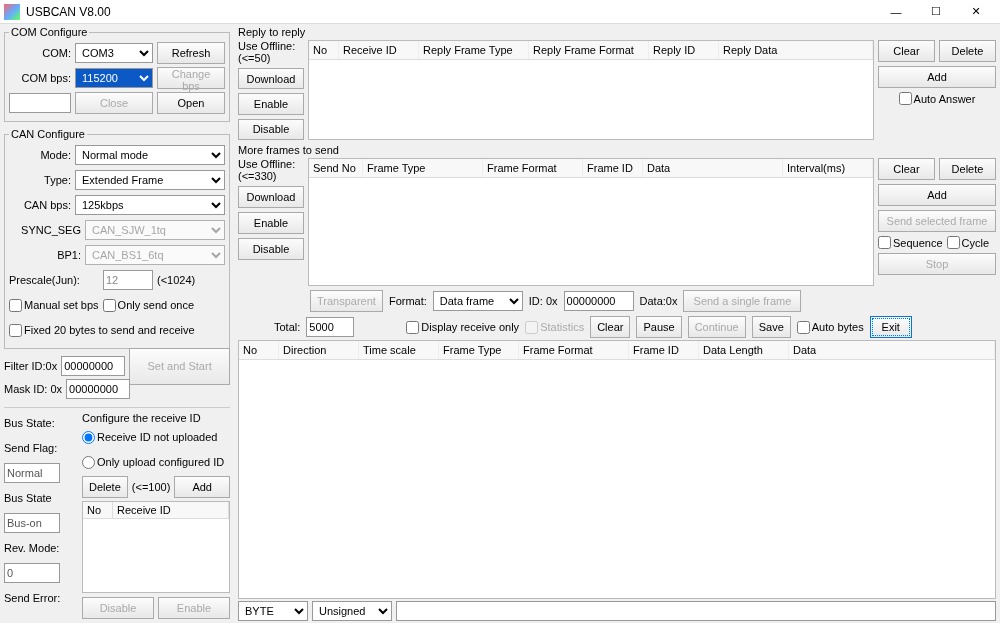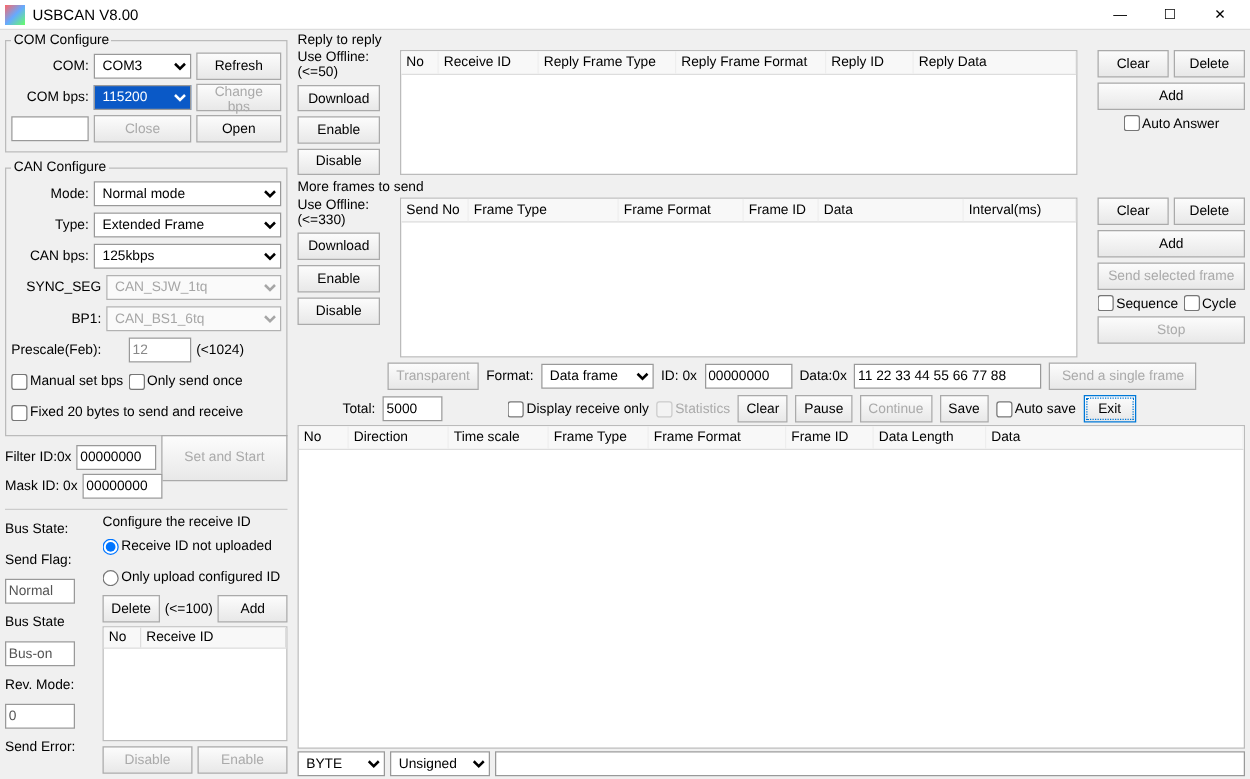--- a/index.html
+++ b/index.html
@@ -24,21 +24,21 @@
 .btn.disabled { color: #aaa; cursor: default; }
 .btn.focus-blue { border: 1px solid #0078d7; outline: 1px dotted #0078d7; outline-offset: -3px; }
 .checkbox-row { display: flex; align-items: center; gap: 2px; }
 .side-list { border: 1px solid #bbb; background: #fff; height: 92px; font-size: 11px; }
 .side-list-hdr { display: flex; background: #f8f8f8; border-bottom: 1px solid #ddd; }
 .side-list-hdr > div { padding: 2px 4px; border-right: 1px solid #ddd; }
 .grid { border: 1px solid #bbb; background: #fff; overflow: hidden; }
 .grid-hdr { display: flex; background: #f8f8f8; border-bottom: 1px solid #ddd; }
 .grid-hdr > div { padding: 3px 4px; border-right: 1px solid #eee; white-space: nowrap; font-size: 11px; }
 .side-btns { display: flex; flex-direction: column; gap: 4px; width: 66px; }
-.panel-right-top { display: flex; gap: 16px; justify-content: center; }
+.panel-right-top { display: flex; gap: 4px; justify-content: center; }
 .panel-btns-r { display: flex; flex-direction: column; gap: 4px; width: 118px; align-items: stretch; }
 .hrule { border-top: 1px solid #ccc; margin: 2px 0; }
 .statusline { display: flex; align-items: center; gap: 6px; height: 26px; }
 .bottom-status { display:flex; gap:4px; align-items:center; padding-top:2px; }
 </style>
 </head>
 <body>
 
 <div class="titlebar">
   <div class="icon"></div>
@@ -86,21 +86,21 @@
         </div>
       <div class="row">
           <span class="lbl w70">SYNC_SEG</span>
           <select class="ro" disabled="" style="flex:1;color:#888"><option>CAN_SJW_1tq</option></select>
         </div>
       <div class="row">
           <span class="lbl w70">BP1:</span>
           <select disabled="" style="flex:1;color:#888"><option>CAN_BS1_6tq</option></select>
         </div>
       <div class="row">
-          <span class="lbl" style="width:90px">Prescale(Feb):</span>
+          <span class="lbl" style="width:90px">Prescale(Jun):</span>
           <input type="text" disabled="" style="width: 50px; color: rgb(136, 136, 136);" value="12">
           <span>(&lt;1024)</span>
         </div>
       <div class="row">
         <label class="checkbox-row">
             <input type="checkbox" style="">
             <span>Manual set bps</span>
           </label>
         <label class="checkbox-row">
             <input type="checkbox" style="">
@@ -260,21 +260,20 @@
     </div>
 
     <div class="statusline" style="margin-top:2px">
       <div style="width:66px"></div>
       <button class="btn disabled">Transparent</button>
       <span>Format:</span>
       <select style="width:90px"><option>Data frame</option></select>
       <span>ID: 0x</span>
       <input type="text" style="width: 70px;" value="00000000">
       <span>Data:0x</span>
-      <input type="text" style="width: 150px;" value="11 22 33 44 55 66 77 88">
       <button class="btn disabled" style="width:118px">Send a single frame</button>
     </div>
 
     <div class="statusline">
       <span style="width:30px"></span>
       <span>Total:</span>
       <input type="text" style="width: 48px;" value="5000">
       <span style="width:40px"></span>
       <label class="checkbox-row">
           <input type="checkbox" style="">
@@ -283,21 +282,21 @@
       <label class="checkbox-row" style="color:#aaa">
           <input type="checkbox" disabled="" style="">
           <span>Statistics</span>
         </label>
       <button class="btn">Clear</button>
       <button class="btn">Pause</button>
       <button class="btn disabled">Continue</button>
       <button class="btn">Save</button>
       <label class="checkbox-row">
           <input type="checkbox" style="">
-          <span>Auto save</span>
+          <span>Auto bytes</span>
         </label>
       <button class="btn focus-blue" style="width:42px">Exit</button>
     </div>
 
     <div class="grid" style="flex:1">
       <div class="grid-hdr">
         <div style="width:40px">No</div>
         <div style="width:80px">Direction</div>
         <div style="width:80px">Time scale</div>
         <div style="width:80px">Frame Type</div>

